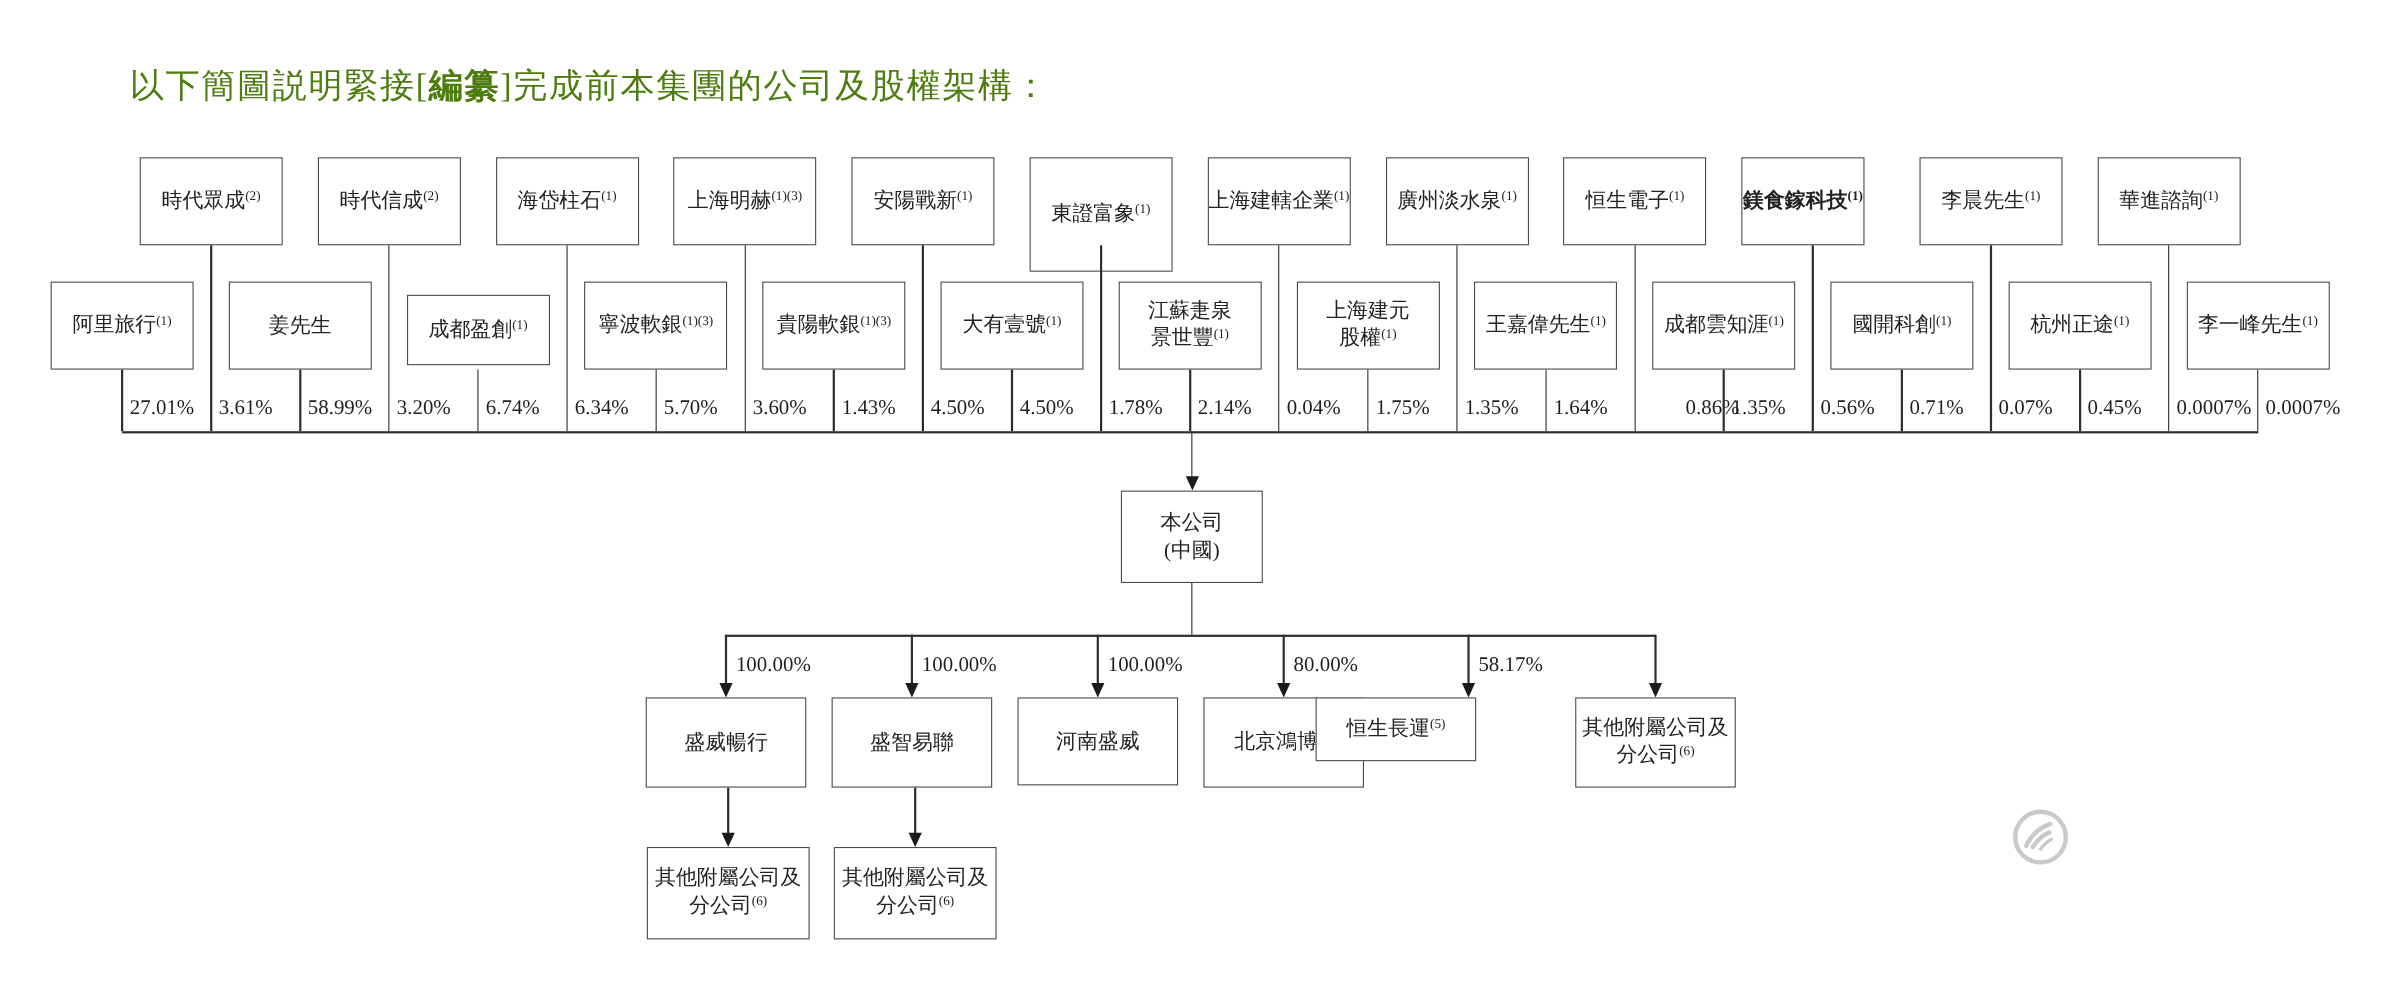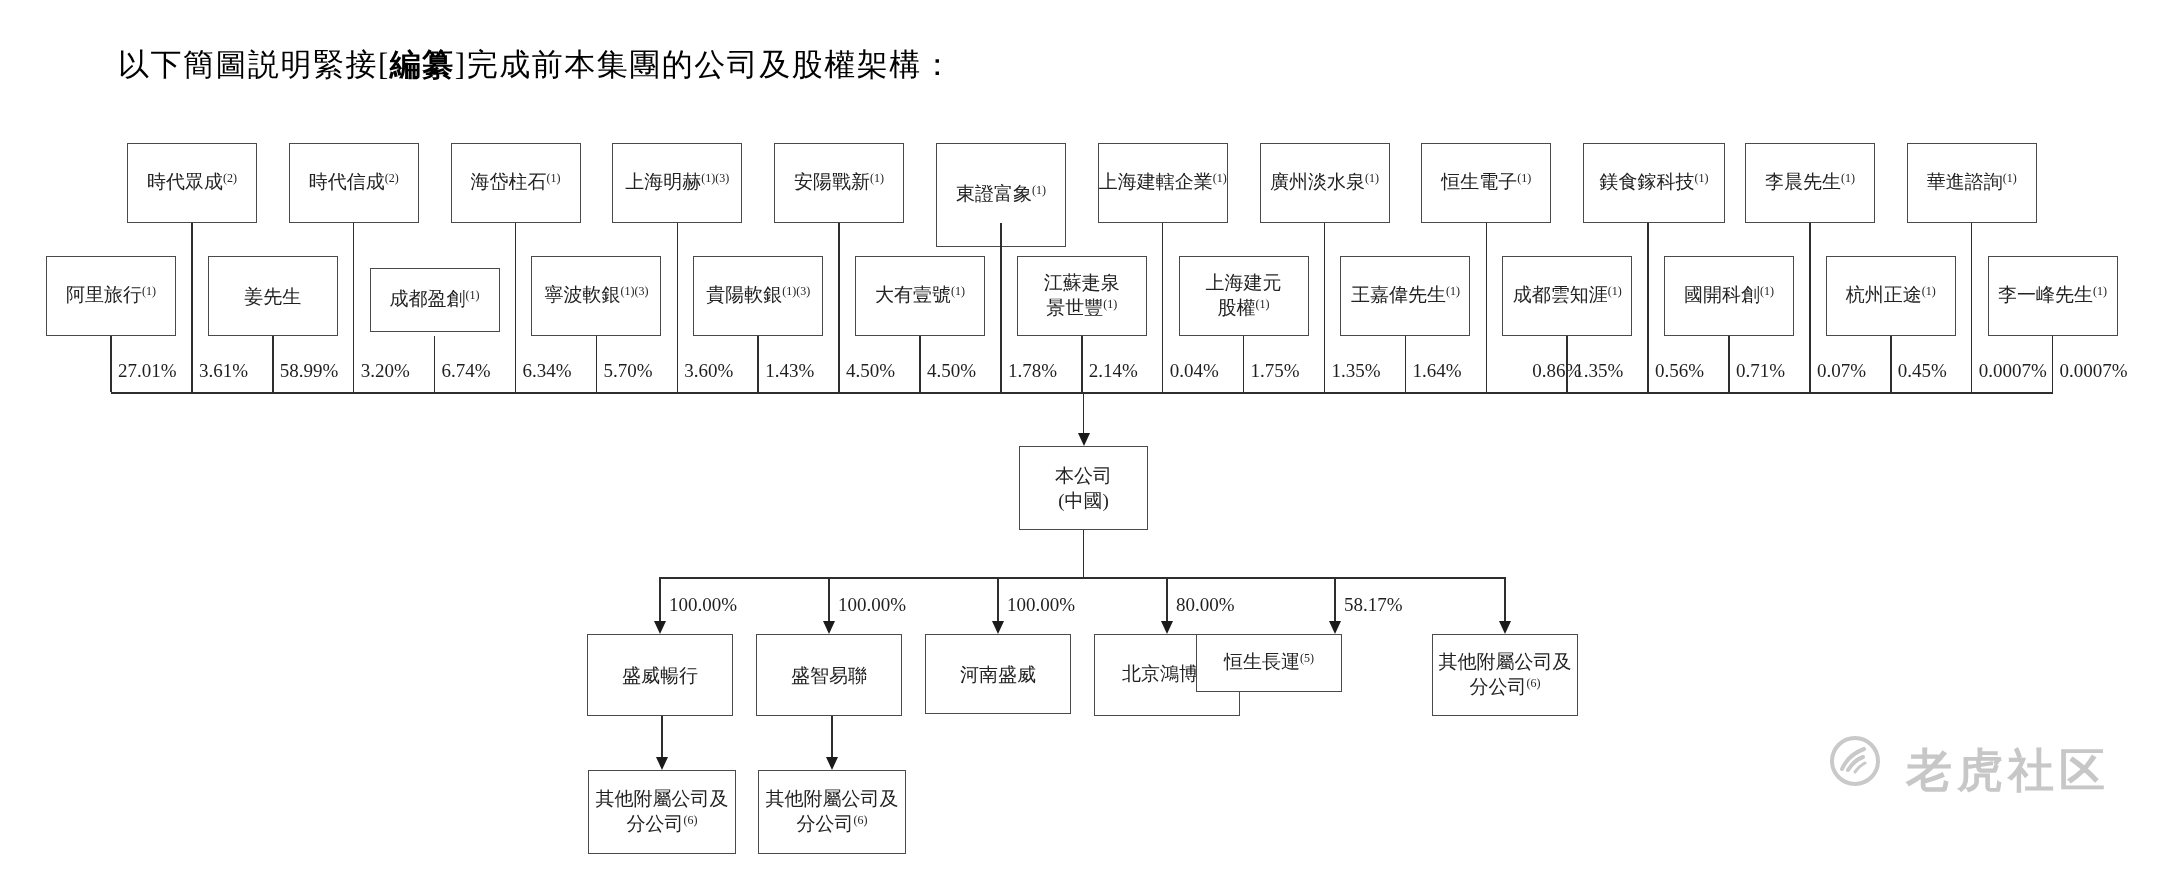--- a/index.html
+++ b/index.html
@@ -5,22 +5,22 @@
   html,body{margin:0;padding:0;background:#ffffff;}
   #canvas{
     position:relative;
     width:2174px;height:894px;
     background:#ffffff;
     font-family:"Liberation Serif","DejaVu Serif",serif;
     color:#1f1f1f;
     overflow:hidden;
   }
   .title{
-    position:absolute;left:118px;top:44px;
-    font-size:31px;letter-spacing:1.5px;color:#000000;
+    position:absolute;left:118px;top:57px;
+    font-size:31px;letter-spacing:1.5px;color:#4d7c0f;
     white-space:nowrap;
   }
   .title .b{font-weight:bold;}
   .box{
     position:absolute;
     border:1.5px solid #4a4a4a;
     background:#fff;
     display:flex;flex-direction:column;justify-content:center;align-items:center;
     text-align:center;
     font-size:19px;line-height:25px;color:#222;
@@ -160,21 +160,21 @@
       <div class="box" style="left: 1421.3px; top: 143px; width: 130px; height: 80px;">
         <div class="box-line"><span>恒生電子</span><span class="note">(1)</span></div>
       </div>
       <div class="vline" style="left: 1485.55px; top: 223px; height: 169px;"></div>
       <div class="pct" style="left: 1493.3px; top: 360px; margin-left: 39px;">0.86%</div>
       <div class="box" style="left: 1502.2px; top: 256px; width: 130px; height: 80px;">
         <div class="box-line"><span>成都雲知涯</span><span class="note">(1)</span></div>
       </div>
       <div class="vline" style="left: 1566.45px; top: 336px; height: 56px;"></div>
       <div class="pct" style="left: 1574.2px; top: 360px;">1.35%</div>
-      <div class="box" style="left: 1583.1px; top: 143px; width: 142px; height: 80px;">
+      <div class="box" style="left: 1583.1px; top: 143px; width: 112px; height: 80px; font-weight: bold;">
         <div class="box-line"><span>鎂食鎵科技</span><span class="note">(1)</span></div>
       </div>
       <div class="vline" style="left: 1647.35px; top: 223px; height: 169px;"></div>
       <div class="pct" style="left: 1655.1px; top: 360px;">0.56%</div>
       <div class="box" style="left: 1664px; top: 256px; width: 130px; height: 80px;">
         <div class="box-line"><span>國開科創</span><span class="note">(1)</span></div>
       </div>
       <div class="vline" style="left: 1728.25px; top: 336px; height: 56px;"></div>
       <div class="pct" style="left: 1736px; top: 360px;">0.71%</div>
       <div class="box" style="left: 1744.9px; top: 143px; width: 130px; height: 80px;">
@@ -255,15 +255,14 @@
         <div class="box-line"><span>分公司</span><span class="note">(6)</span></div>
       </div>
     </div>
 
   <svg class="wm-logo" width="54" height="54" viewBox="0 0 54 54">
     <circle cx="27" cy="27" r="23" fill="none" stroke="#c9c9c9" stroke-width="4"></circle>
     <path d="M14,35 C18,26 25,19 36,15" fill="none" stroke="#c9c9c9" stroke-width="4" stroke-linecap="round"></path>
     <path d="M20,36 C24,30 29,25 35,23" fill="none" stroke="#c9c9c9" stroke-width="4" stroke-linecap="round"></path>
     <path d="M27,38 C30,34 33,31 37,29" fill="none" stroke="#c9c9c9" stroke-width="3" stroke-linecap="round"></path>
   </svg>
-  <div class="wm-brand">老虎社区</div>
 
 </div>
 
 </body></html>

